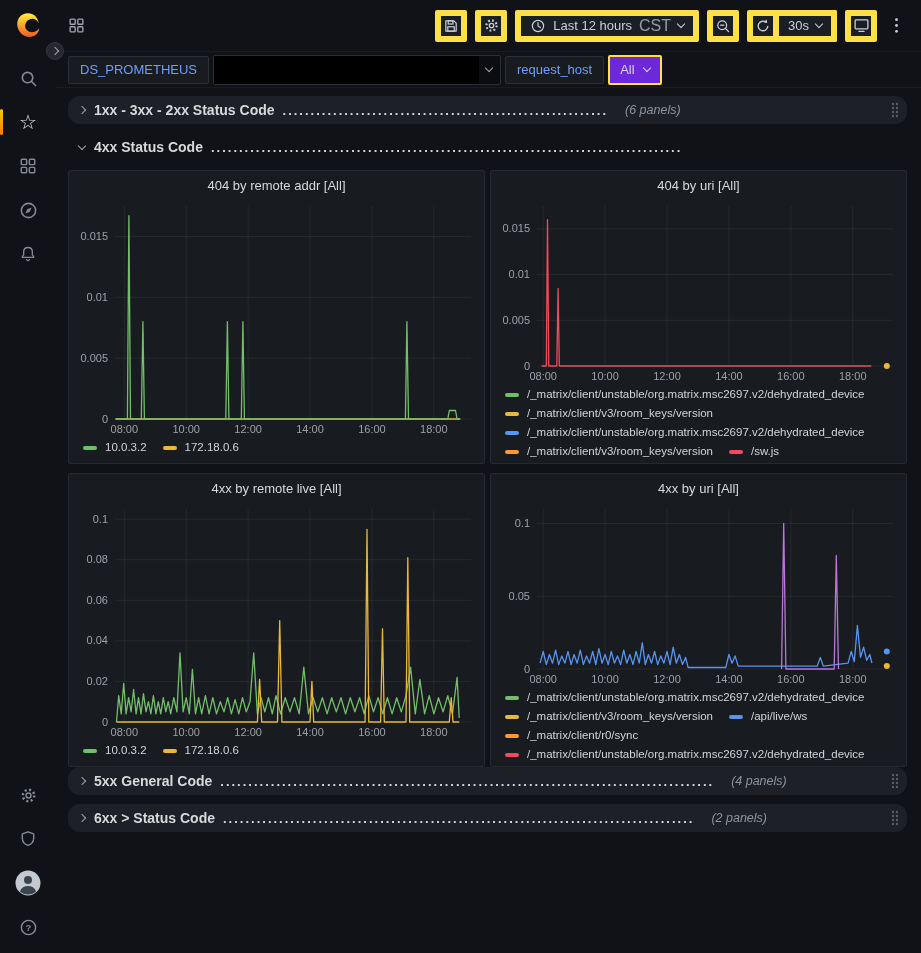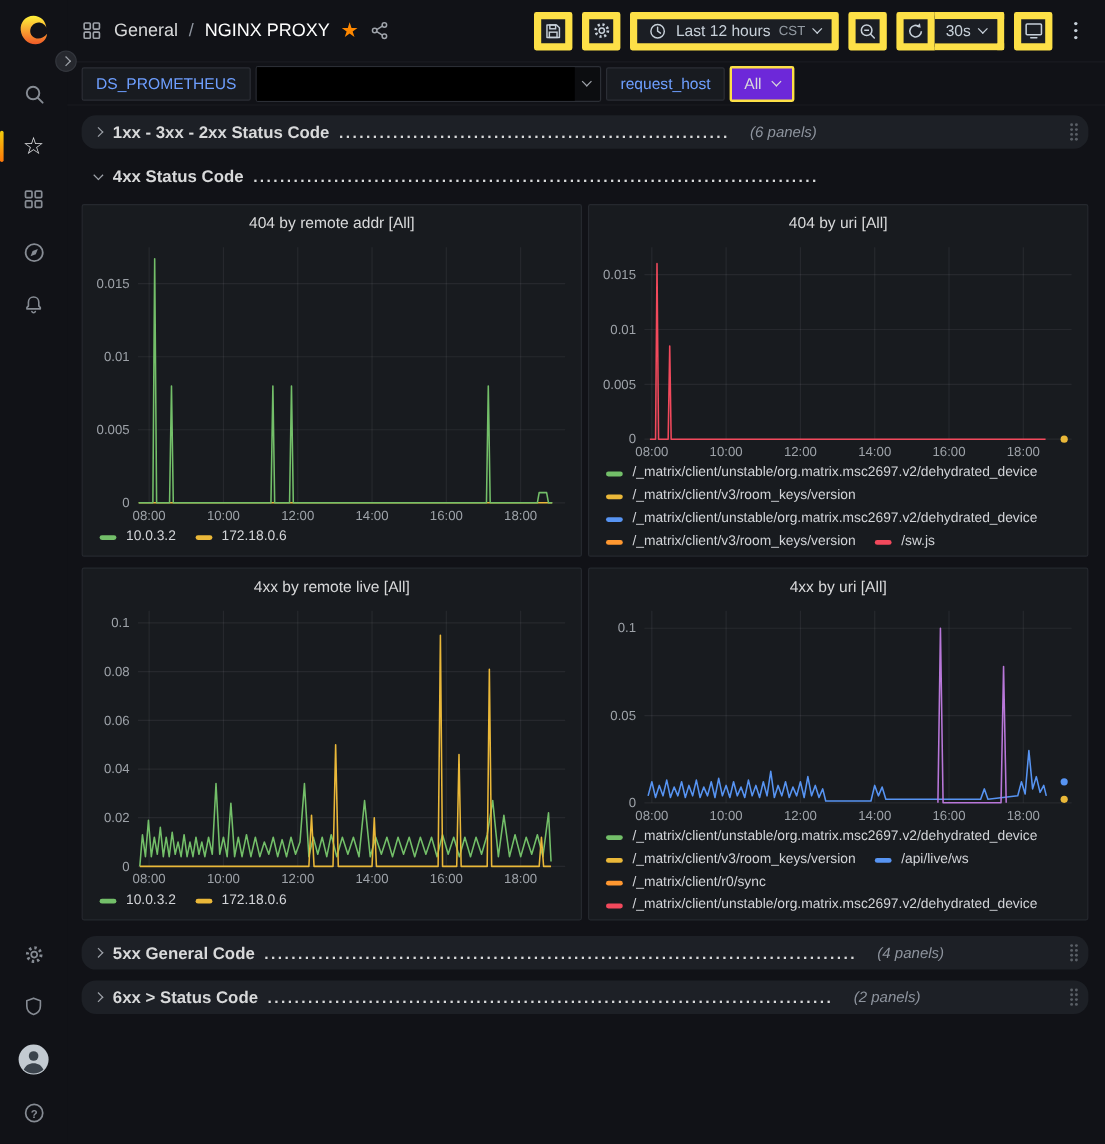--- a/index.html
+++ b/index.html
@@ -24,42 +24,42 @@
 .crumb-title{font-weight:500;color:#ffffff;cursor:pointer}
 .fav-star{color:#FF8800;font-size:17px;line-height:1;cursor:pointer}
 .nav-icon{color:#9fa3aa;display:flex;align-items:center;cursor:pointer}
 .nav-right{margin-left:auto;display:flex;align-items:center;gap:8px}
 .tbtn{height:32px;min-width:32px;padding:0 9px;display:inline-flex;align-items:center;justify-content:center;gap:7px;background:#1b1e24;border:6px solid #fde047;border-radius:2px;color:#c7d0d9;cursor:pointer;font-size:13px;white-space:nowrap}
 .tbtn.icon-only{width:32px;padding:0}
 .btn-group{display:flex}
 .btn-group .tbtn:first-child{border-top-right-radius:0;border-bottom-right-radius:0}
 .btn-group .tbtn:last-child{border-left:0;border-top-left-radius:0;border-bottom-left-radius:0}
 .kebab-btn{background:transparent;border:none;width:22px;min-width:22px;padding:0}
-.tz{opacity:.7;font-size:11px}
+.tz{opacity:.7;font-size:16px}
 .chev{display:inline-block;width:6px;height:6px;border-right:1.5px solid currentColor;border-bottom:1.5px solid currentColor;flex:none}
 .chev.down{transform:rotate(45deg);margin-top:-3px}
 .chev.right{transform:rotate(-45deg)}
 
 .submenu{height:36px;flex:none;display:flex;align-items:center;gap:4px;padding:0 12px;border-bottom:1px solid rgba(204,204,220,0.05)}
 .chip{height:28px;padding:0 11px;display:inline-flex;align-items:center;background:#181b20;border:1px solid #2b2e35;border-radius:2px;color:#6e9fff;font-size:13px;cursor:pointer}
 .var-select{width:288px;height:30px;position:relative;background:#0c0d10;border:1px solid #2b2e35;border-radius:2px;cursor:pointer}
 .redacted{position:absolute;left:0;top:0;bottom:0;right:21px;background:#000}
 .var-select .chev{position:absolute;right:8px;top:12px;color:#9fa3aa}
 .all-select{height:30px;padding:0 10px;display:inline-flex;align-items:center;gap:9px;background:#6d28d9;border:2px solid #fde047;border-radius:2px;color:#d8d9da;cursor:pointer}
 
 .dash{flex:1;padding:8px 14px 0 12px;overflow:hidden}
 .row-head{height:28px;display:flex;align-items:center;gap:5px;padding:0 7px;margin-bottom:9px;cursor:pointer;border-radius:12px}
 .row-head.collapsed{background:#1d2026}
 .row-chev{color:#9fa3aa;display:flex;width:14px;justify-content:center;flex:none}
 .row-title{font-size:14px;font-weight:700;white-space:nowrap}
 .row-dots{font-weight:700;letter-spacing:2px;margin-left:3px;white-space:nowrap;overflow:hidden;flex:0 1 auto}
 .row-count{color:#8e949e;font-style:italic;font-size:12.5px;margin-left:12px;white-space:nowrap}
 .row-spacer{flex:1}
 .drag-handle{color:#5a5f66;display:flex;flex:none;cursor:grab}
-.grid2{display:grid;grid-template-columns:1fr 1fr;gap:9px 5px;margin-bottom:13px}
+.grid2{display:grid;grid-template-columns:1fr 1fr;gap:9px 5px;}
 .panel{height:294px;background:#181b1f;border:1px solid #25282e;border-radius:2px;display:flex;flex-direction:column;overflow:hidden}
 .panel-title{height:28px;flex:none;display:flex;align-items:center;justify-content:center;font-size:13px;font-weight:500;color:#d8d9da;cursor:pointer}
 .chart-wrap{flex:1;min-height:0}
 svg.chart{display:block;width:100%;height:100%}
 .legend{flex:none;display:flex;flex-wrap:wrap;align-content:flex-start;padding:0 8px 5px 14px;column-gap:16px;line-height:19px;font-size:11.5px;color:#d2d4d8;overflow:hidden}
 .legend.small{height:25px}
 .legend.big{height:78px}
 .legend-item{display:inline-flex;align-items:center;gap:8px;white-space:nowrap;cursor:pointer}
 .legend-mark{width:14px;height:4px;border-radius:2px;flex:none}
 </style>
@@ -147,37 +147,20 @@
       <span class="nav-icon">
         <svg viewBox="0 0 20 20" width="17" height="17">
             <g fill="none" stroke="currentColor" stroke-width="1.6">
               <rect x="2.5" y="2.5" width="6" height="6" rx="1"></rect>
               <rect x="11.5" y="2.5" width="6" height="6" rx="1"></rect>
               <rect x="2.5" y="11.5" width="6" height="6" rx="1"></rect>
               <rect x="11.5" y="11.5" width="6" height="6" rx="1"></rect>
             </g>
           </svg>
       </span>
-      <div class="crumb">
-        <span class="crumb-sect">General</span>
-        <span class="sep">/</span>
-        <span class="crumb-title">NGINX PROXY</span>
-        <span class="fav-star">★</span>
-        <span class="nav-icon">
-          <svg viewBox="0 0 20 20" width="17" height="17">
-              <g fill="none" stroke="currentColor" stroke-width="1.5">
-                <circle cx="14.5" cy="4.5" r="2.2"></circle>
-                <circle cx="5" cy="10" r="2.2"></circle>
-                <circle cx="14.5" cy="15.5" r="2.2"></circle>
-                <line x1="7" y1="9" x2="12.5" y2="5.6"></line>
-                <line x1="7" y1="11" x2="12.5" y2="14.4"></line>
-              </g>
-            </svg>
-        </span>
-      </div>
       <div class="nav-right">
         <button class="tbtn icon-only">
           <svg viewBox="0 0 20 20" width="16" height="16">
               <g fill="none" stroke="currentColor" stroke-width="1.5">
                 <path d="M3.5 3.5h10l3 3v10h-13z" stroke-linejoin="round"></path>
                 <rect x="6.5" y="3.5" width="6" height="4"></rect>
                 <rect x="6" y="11" width="8" height="5.5"></rect>
               </g>
             </svg>
         </button>

